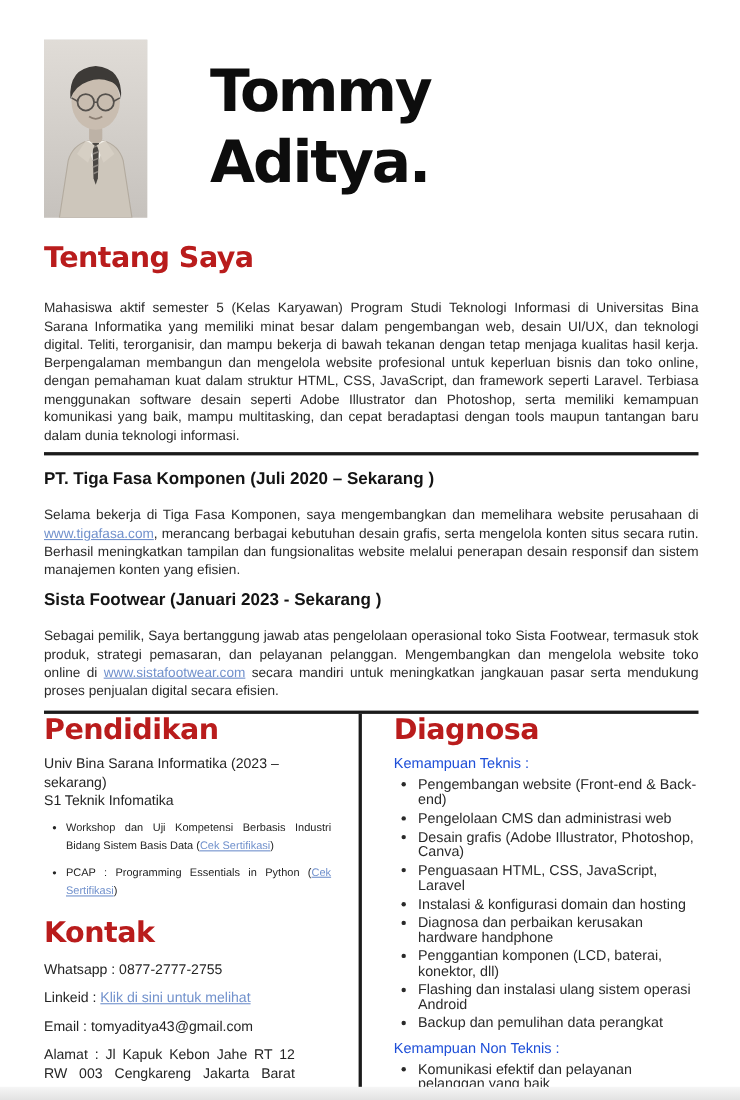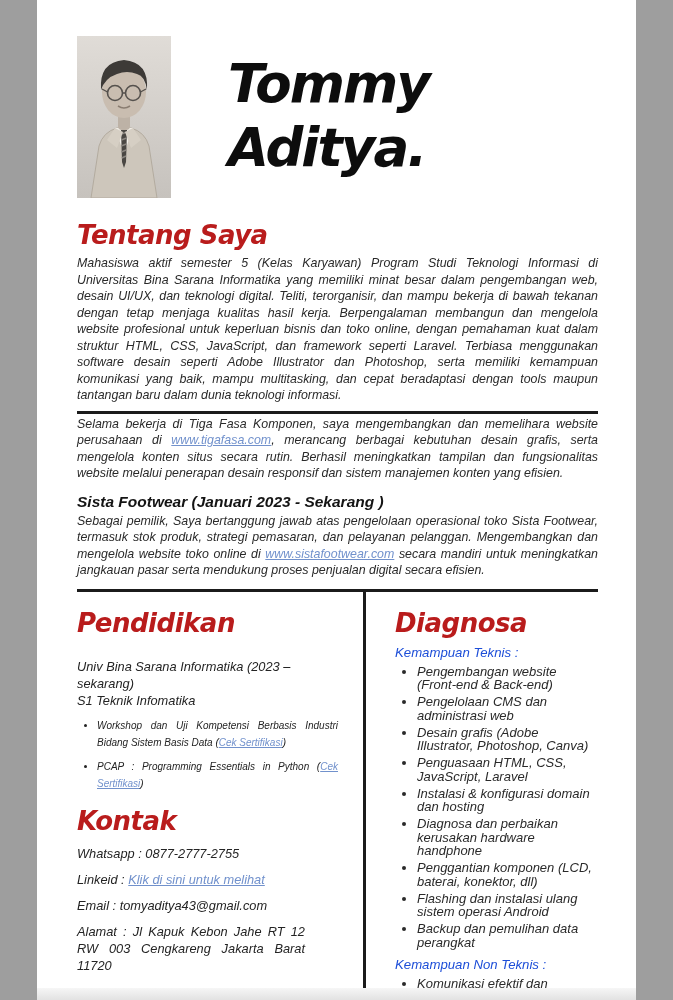--- a/index.html
+++ b/index.html
@@ -1,19 +1,19 @@
 <!DOCTYPE html>
 <html><head>
 <meta charset="utf-8">
 <style>
   html,body{margin:0;padding:0;background:#9e9e9e;}
   .page{
-    width:599px;height:1000px;background:#ffffff;position:relative;
+    width:673px;height:1000px;background:#ffffff;position:relative;
     font-family:"Liberation Sans",sans-serif;color:#242424;overflow:hidden;
-    margin:0 auto;box-sizing:border-box;font-style:italic;
+    margin:0 auto;box-sizing:border-box;
   }
   .inner{padding:36px 38px 0 40px;}
   
   .header{display:flex;}
   .photo{
     width:94px;height:162px;flex:none;overflow:hidden;background:#d8d4cf;
   }
   .photo svg{display:block;}
   .name-block{
     margin-left:57px;margin-top:16px;
@@ -44,29 +44,29 @@
     font-size:10px;line-height:17px;text-align:justify;margin-bottom:7px;color:#242424;
   }
   .contact-row{font-size:12.8px;line-height:17px;margin-top:9px;color:#242424;}
   .contact-address{max-width:228px;text-align:justify;}
   .skill-label{font-size:13.2px;color:#1d4ed8;margin-top:7px;}
   ul.skill-list{margin:5px 0 0 0;padding-left:22px;}
   ul.skill-list li{
     font-size:13px;line-height:13.5px;margin-bottom:3.5px;color:#2a2a2a;
   }
   .mt-about-h{margin-top:22px;}
-  .mt-about-p{margin-top:5px;}
+  .mt-about-p{margin-top:22px;}
   .mt-rule1{margin-top:7px;}
   .mt-exp-h{margin-top:6px;}
   .mt-job1{margin-top:13px;}
-  .mt-jobp{margin-top:2px;}
+  .mt-jobp{margin-top:15px;}
   .mt-job2{margin-top:11px;}
   .mt-rule2{margin-top:10px;}
-  .mt-col-h{margin-top:16px;}
-  .mt-school{margin-top:20px;}
+  .mt-col-h{margin-top:0;}
+  .mt-school{margin-top:6px;}
   .mt-kontak{margin-top:14px;}
   .page-edge{
     position:absolute;left:0;right:0;bottom:0;height:12px;
     background:linear-gradient(#f6f6f6,#e2e2e2);
   }
 </style>
 </head>
 <body>
 
 <div class="page">
@@ -111,20 +111,21 @@
         <div>Aditya.</div>
       </div>
     </div>
 
     <h2 class="h-section mt-about-h">Tentang Saya</h2>
     <p class="para mt-about-p">Mahasiswa aktif semester 5 (Kelas Karyawan) Program Studi Teknologi Informasi di Universitas Bina Sarana Informatika yang memiliki minat besar dalam pengembangan web, desain UI/UX, dan teknologi digital. Teliti, terorganisir, dan mampu bekerja di bawah tekanan dengan tetap menjaga kualitas hasil kerja. Berpengalaman membangun dan mengelola website profesional untuk keperluan bisnis dan toko online, dengan pemahaman kuat dalam struktur HTML, CSS, JavaScript, dan framework seperti Laravel. Terbiasa menggunakan software desain seperti Adobe Illustrator dan Photoshop, serta memiliki kemampuan komunikasi yang baik, mampu multitasking, dan cepat beradaptasi dengan tools maupun tantangan baru dalam dunia teknologi informasi.</p>
 
     <hr class="rule mt-rule1">
 
 
+    <h3 class="job-title mt-job1">PT. Tiga Fasa Komponen (Juli 2020 – Sekarang )</h3>
     <p class="para mt-jobp"><span>Selama bekerja di Tiga Fasa Komponen, saya mengembangkan dan memelihara website perusahaan di </span><a class="link">www.tigafasa.com</a><span>, merancang berbagai kebutuhan desain grafis, serta mengelola konten situs secara rutin. Berhasil meningkatkan tampilan dan fungsionalitas website melalui penerapan desain responsif dan sistem manajemen konten yang efisien.</span></p>
 
     <h3 class="job-title mt-job2">Sista Footwear (Januari 2023 - Sekarang )</h3>
     <p class="para mt-jobp"><span>Sebagai pemilik, Saya bertanggung jawab atas pengelolaan operasional toko Sista Footwear, termasuk stok produk, strategi pemasaran, dan pelayanan pelanggan. Mengembangkan dan mengelola website toko online di </span><a class="link">www.sistafootwear.com</a><span> secara mandiri untuk meningkatkan jangkauan pasar serta mendukung proses penjualan digital secara efisien.</span></p>
 
     <hr class="rule mt-rule2">
 
     <div class="columns">
 
       <div class="col-left">

